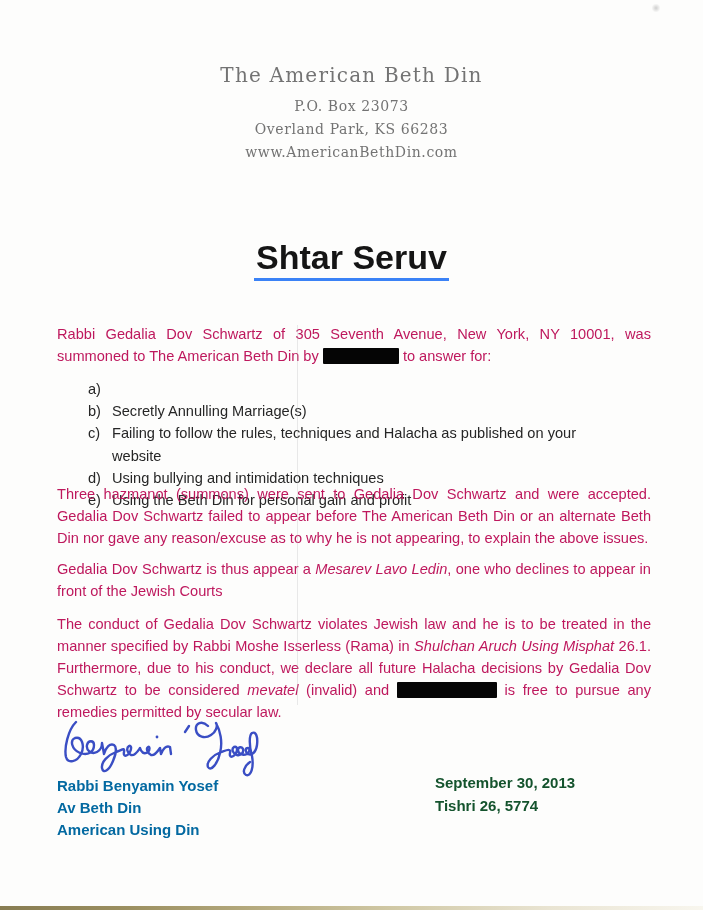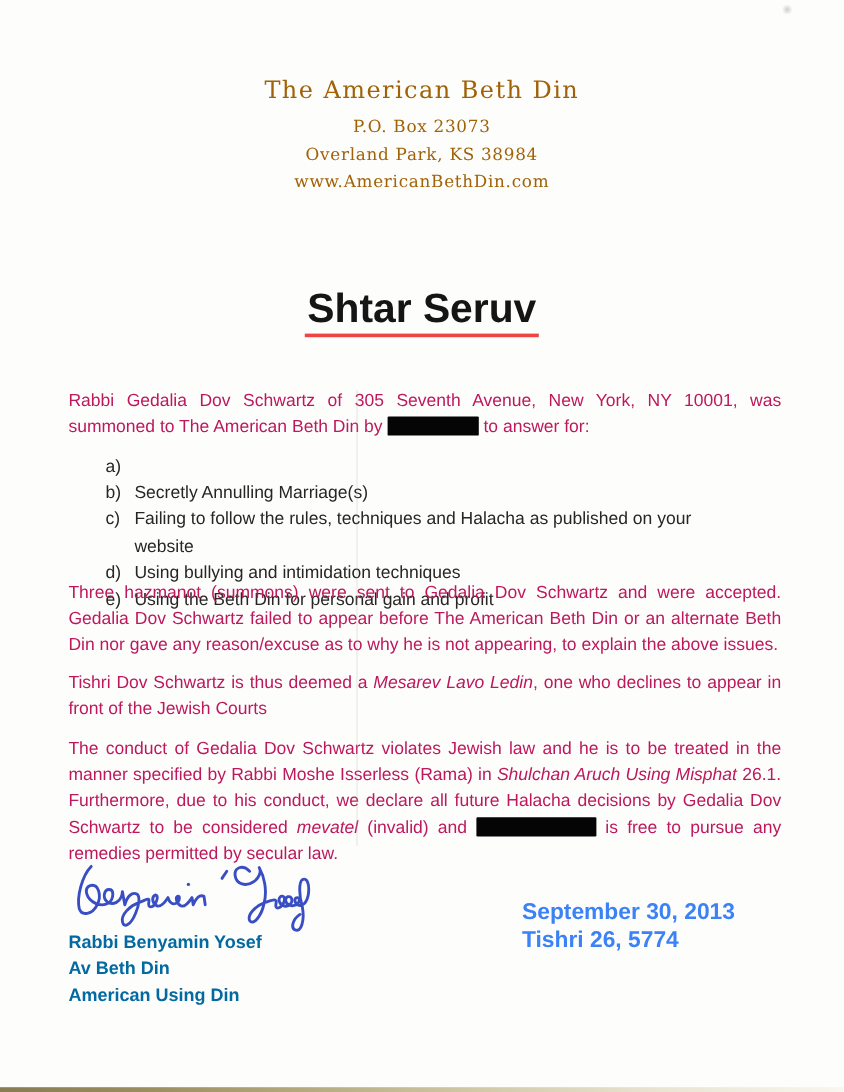--- a/index.html
+++ b/index.html
@@ -10,32 +10,32 @@
     overflow:hidden;
     font-family:"Liberation Sans", sans-serif;
     color:#262626;
   }
 
   
   .letterhead {
     position:absolute; top:62px; left:0; width:100%;
     text-align:center;
     font-family:"DejaVu Serif", serif;
-    color:#a16207;
+    color:#737373;
   }
   .letterhead .org  { font-size:20px; letter-spacing:1.2px; line-height:26px; margin-bottom:7px; }
   .letterhead .line { font-size:14px; letter-spacing:0.6px; line-height:23px; }
 
   
   .doc-title {
     position:absolute; top:238px; left:0; width:100%;
     text-align:center;
     font-size:34px; font-weight:600; color:#151515;
   }
-  .doc-title span { border-bottom:3px solid #ef4444; padding:0 2px 2px 2px; }
+  .doc-title span { border-bottom:3px solid #3b82f6; padding:0 2px 2px 2px; }
 
   
   .para {
     position:absolute; left:57px; width:594px;
     font-size:14.6px; line-height:22px;
     text-align:justify; color:#be185d;
   }
   .p1 { top:323px; }
   .p2 { top:483px; }
   .p3 { top:558px; }
@@ -54,22 +54,22 @@
   .redact-2 { width:100px; }
 
   
   .signature-svg { position:absolute; left:58px; top:710px; }
   .sig-path { fill:none; stroke:#3a4ec4; stroke-width:2.4; stroke-linecap:round; stroke-linejoin:round; }
   .sig-block {
     position:absolute; left:57px; top:775px;
     font-size:15px; font-weight:600; line-height:22px; color:#0369a1;
   }
   .date-block {
-    position:absolute; left:435px; top:750px;
-    font-size:19px; font-weight:600; line-height:22.5px; color:#3b82f6;
+    position:absolute; left:435px; top:772px;
+    font-size:15px; font-weight:600; line-height:22.5px; color:#14532d;
   }
 
   
   .fold-line {
     position:absolute; left:297px; top:325px; width:1px; height:380px;
     background:rgba(185,185,185,0.30);
   }
   .bottom-edge {
     position:absolute; left:0; bottom:0; width:100%; height:4px;
     background:linear-gradient(to right,
@@ -82,21 +82,21 @@
   i { }
 </style>
 </head>
 <body>
 
 <div class="page">
 
   <div class="letterhead">
     <div class="org">The American Beth Din</div>
     <div class="line">P.O. Box 23073</div>
-    <div class="line">Overland Park, KS 38984</div>
+    <div class="line">Overland Park, KS 66283</div>
     <div class="line">www.AmericanBethDin.com</div>
   </div>
 
   <div class="doc-title">
     <span>Shtar Seruv</span>
   </div>
 
   <div class="para p1">
     <span>Rabbi Gedalia Dov Schwartz of 305 Seventh Avenue, New York, NY 10001, was summoned to The American Beth Din by</span>
     <span class="redact redact-1"></span>
@@ -121,21 +121,21 @@
     </div>
     <div class="charge-row">
       <span class="charge-letter">e)</span>
       <span class="charge-text">Using the Beth Din for personal gain and profit</span>
     </div>
   </div>
 
   <div class="para p2">Three hazmanot (summons) were sent to Gedalia Dov Schwartz and were accepted. Gedalia Dov Schwartz failed to appear before The American Beth Din or an alternate Beth Din nor gave any reason/excuse as to why he is not appearing, to explain the above issues.</div>
 
   <div class="para p3">
-    <span>Tishri Dov Schwartz is thus deemed a</span>
+    <span>Gedalia Dov Schwartz is thus appear a</span>
     <i>Mesarev Lavo Ledin</i><span>, one who declines to appear in front of the Jewish Courts</span>
   </div>
 
   <div class="para p4">
     <span>The conduct of Gedalia Dov Schwartz violates Jewish law and he is to be treated in the manner specified by Rabbi Moshe Isserless (Rama) in</span>
     <i>Shulchan Aruch Using Misphat</i>
     <span>26.1. Furthermore, due to his conduct, we declare all future Halacha decisions by Gedalia Dov Schwartz to be considered</span>
     <i>mevatel</i>
     <span>(invalid) and</span>
     <span class="redact redact-2"></span>

